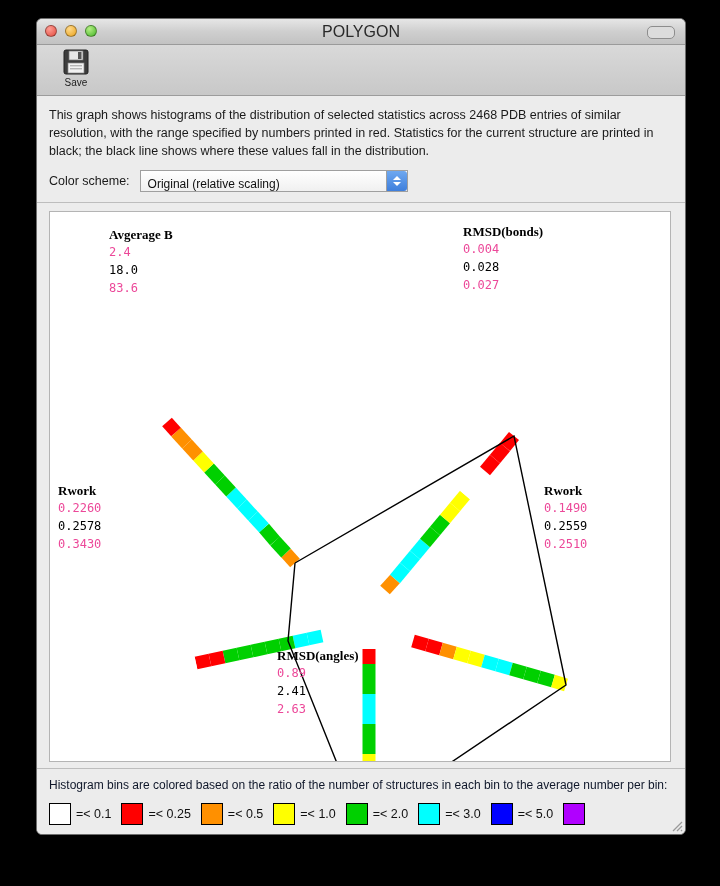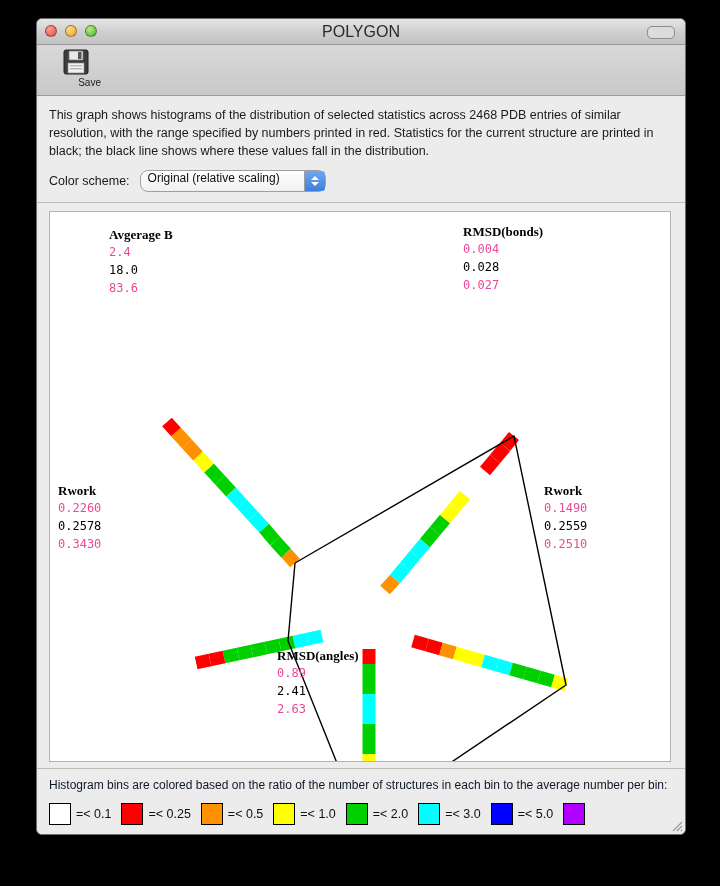--- a/index.html
+++ b/index.html
@@ -79,21 +79,21 @@
     height: 50px;
     background: linear-gradient(to bottom, #d9d9d9 0%, #c8c8c8 100%);
     border-bottom: 1px solid #9c9c9c;
     position: relative;
   }
   .tool-btn {
     position: absolute;
     left: 14px;
     top: 3px;
     width: 50px;
-    text-align: right;
+    text-align: center;
     cursor: default;
   }
   .tool-btn .label {
     font-size: 10px;
     color: #1c1c1c;
     margin-top: 1px;
   }
   .floppy {
     width: 28px;
     height: 28px;
@@ -117,29 +117,29 @@
     background: #ececec;
     border-bottom: 1px solid #bdbdbd;
   }
   .scheme-label {
     font-size: 12.5px;
     color: #1a1a1a;
     margin-right: 10px;
   }
   .combo {
     position: relative;
-    width: 186px;
+    width: 268px;
     height: 22px;
     background: linear-gradient(to bottom, #ffffff, #f0f0f0);
     border: 1px solid #9f9f9f;
-    border-radius: 8px;
+    border-radius: 0;
     font-size: 12px;
     color: #101010;
     display: flex;
-    align-items: flex-start;
+    align-items: flex-end;
     padding-left: 7px;
     box-sizing: border-box;
   }
   .combo .arrows {
     position: absolute;
     right: 0; top: 0;
     width: 20px; height: 100%;
     background: linear-gradient(to bottom, #6ea8f0, #3f7fdc);
     border-left: 1px solid #9f9f9f;
     border-radius: 0 3px 3px 0;

